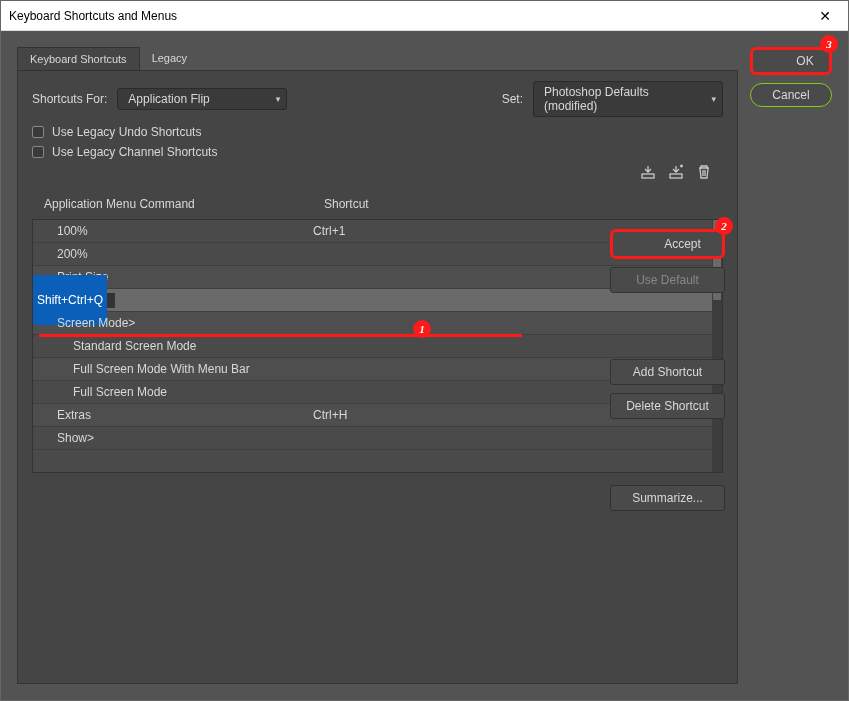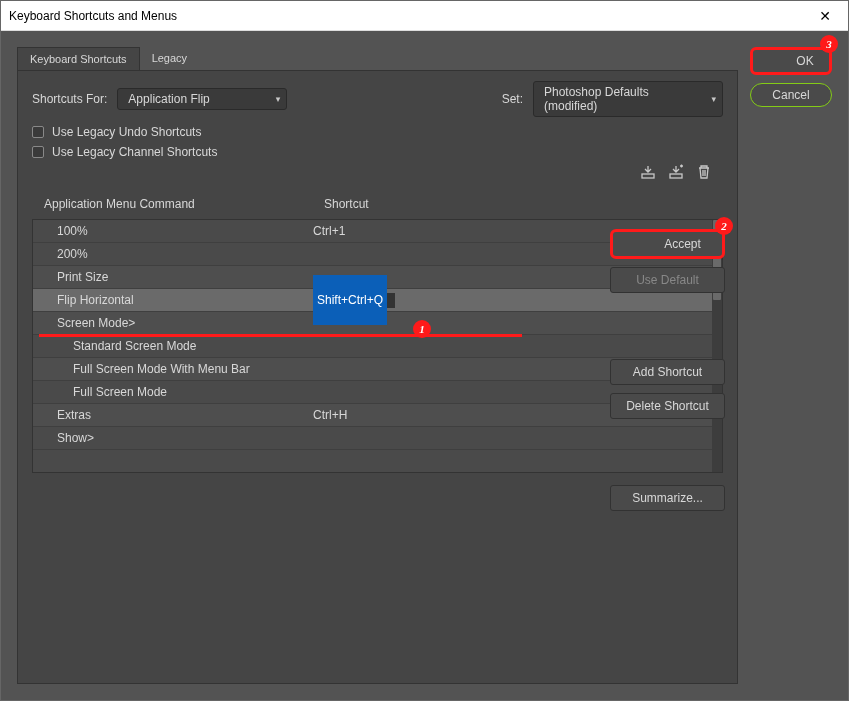--- a/index.html
+++ b/index.html
@@ -119,21 +119,20 @@
               </div>
               <div class="list-row">
                 <div class="cmd">200%</div>
                 <div class="sc"></div>
               </div>
               <div class="list-row alt">
                 <div class="cmd">Print Size</div>
                 <div class="sc"></div>
               </div>
               <div class="list-row selected">
-                <div class="cmd">Flip Horizontal</div>
                 <div class="sc"><span class="sc-input">Shift+Ctrl+Q</span><span style="display: inline-block; width: 8px; height: 15px; background: rgb(51, 51, 51); vertical-align: middle;"></span></div>
               </div>
               <div class="list-row alt">
                 <div class="cmd">Screen Mode&gt;</div>
                 <div class="sc"></div>
               </div>
               <div class="list-row">
                 <div class="cmd indent1">Standard Screen Mode</div>
                 <div class="sc"></div>
               </div>

